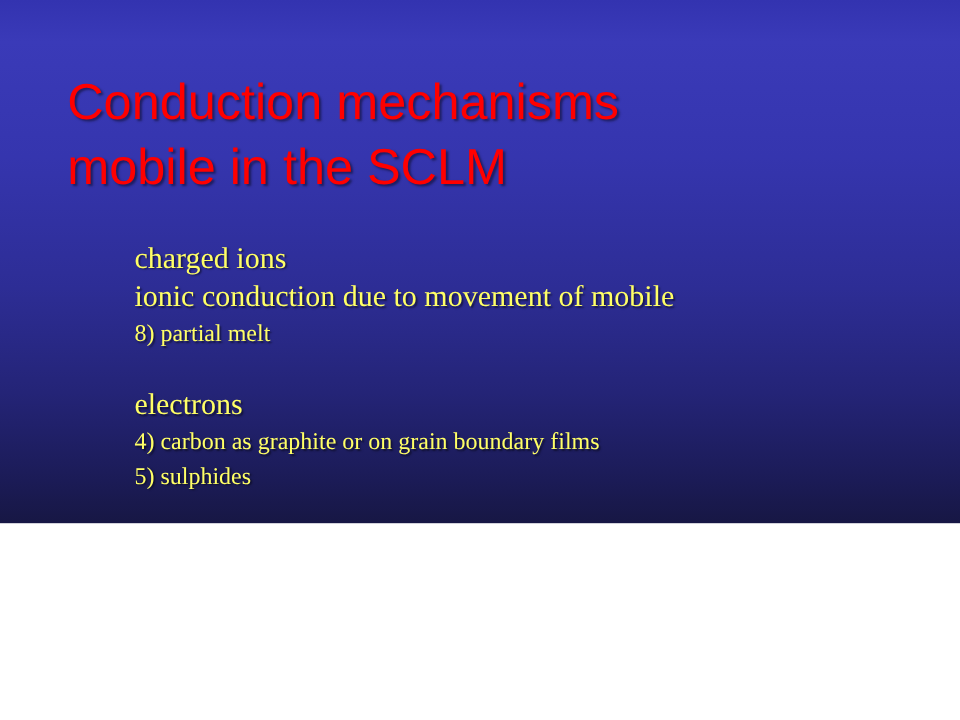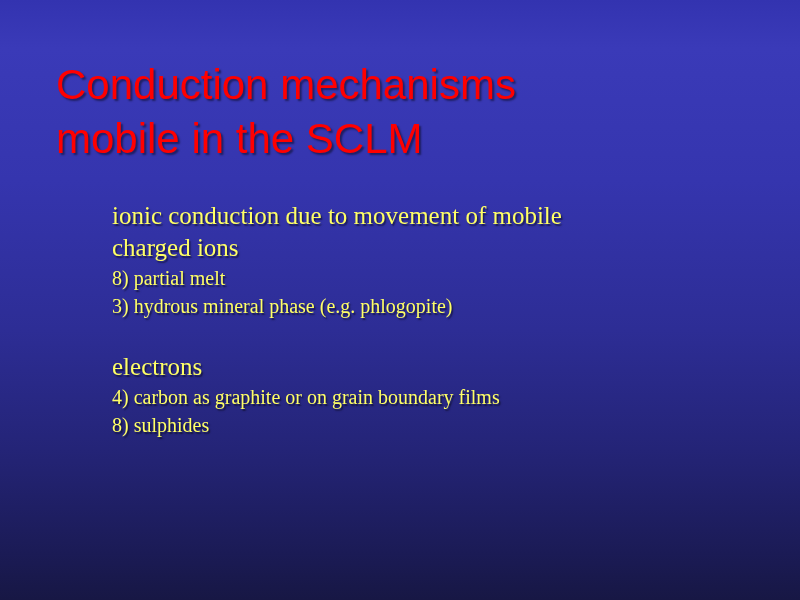--- a/index.html
+++ b/index.html
@@ -8,21 +8,21 @@
   }
   body {
     width: 800px;
     height: 600px;
     overflow: hidden;
     font-family: "Liberation Sans", sans-serif;
   }
   #slide {
     position: relative;
     width: 800px;
-    height: 600px;
+    height: 436px;
     background: linear-gradient(to bottom, #3333b0 0%, #3a3ab8 8%, #3535ae 30%, #2d2d95 55%, #242477 75%, #1b1b56 92%, #171744 100%);
     overflow: hidden;
   }
   #title {
     position: absolute;
     left: 56px;
     top: 58px;
     width: 700px;
     color: #ff0000;
     font-size: 42px;
@@ -72,28 +72,27 @@
 <div id="slide">
 
   <div id="title">
     <span class="line">Conduction mechanisms</span>
     <span class="line">mobile in the SCLM</span>
   </div>
 
   <div id="body-block">
 
     <div>
+      <div class="head-line">charged ions</div>
       <div class="head-line">ionic conduction due to movement of mobile</div>
-      <div class="head-line">charged ions</div>
       <div class="sub-line">8) partial melt</div>
-      <div class="sub-line">3) hydrous mineral phase (e.g. phlogopite)</div>
     </div>
 
     <div class="group-gap"></div>
 
     <div>
       <div class="head-line">electrons</div>
       <div class="sub-line">4) carbon as graphite or on grain boundary films</div>
-      <div class="sub-line">8) sulphides</div>
+      <div class="sub-line">5) sulphides</div>
     </div>
 
   </div>
 </div>
 
 </body></html>

